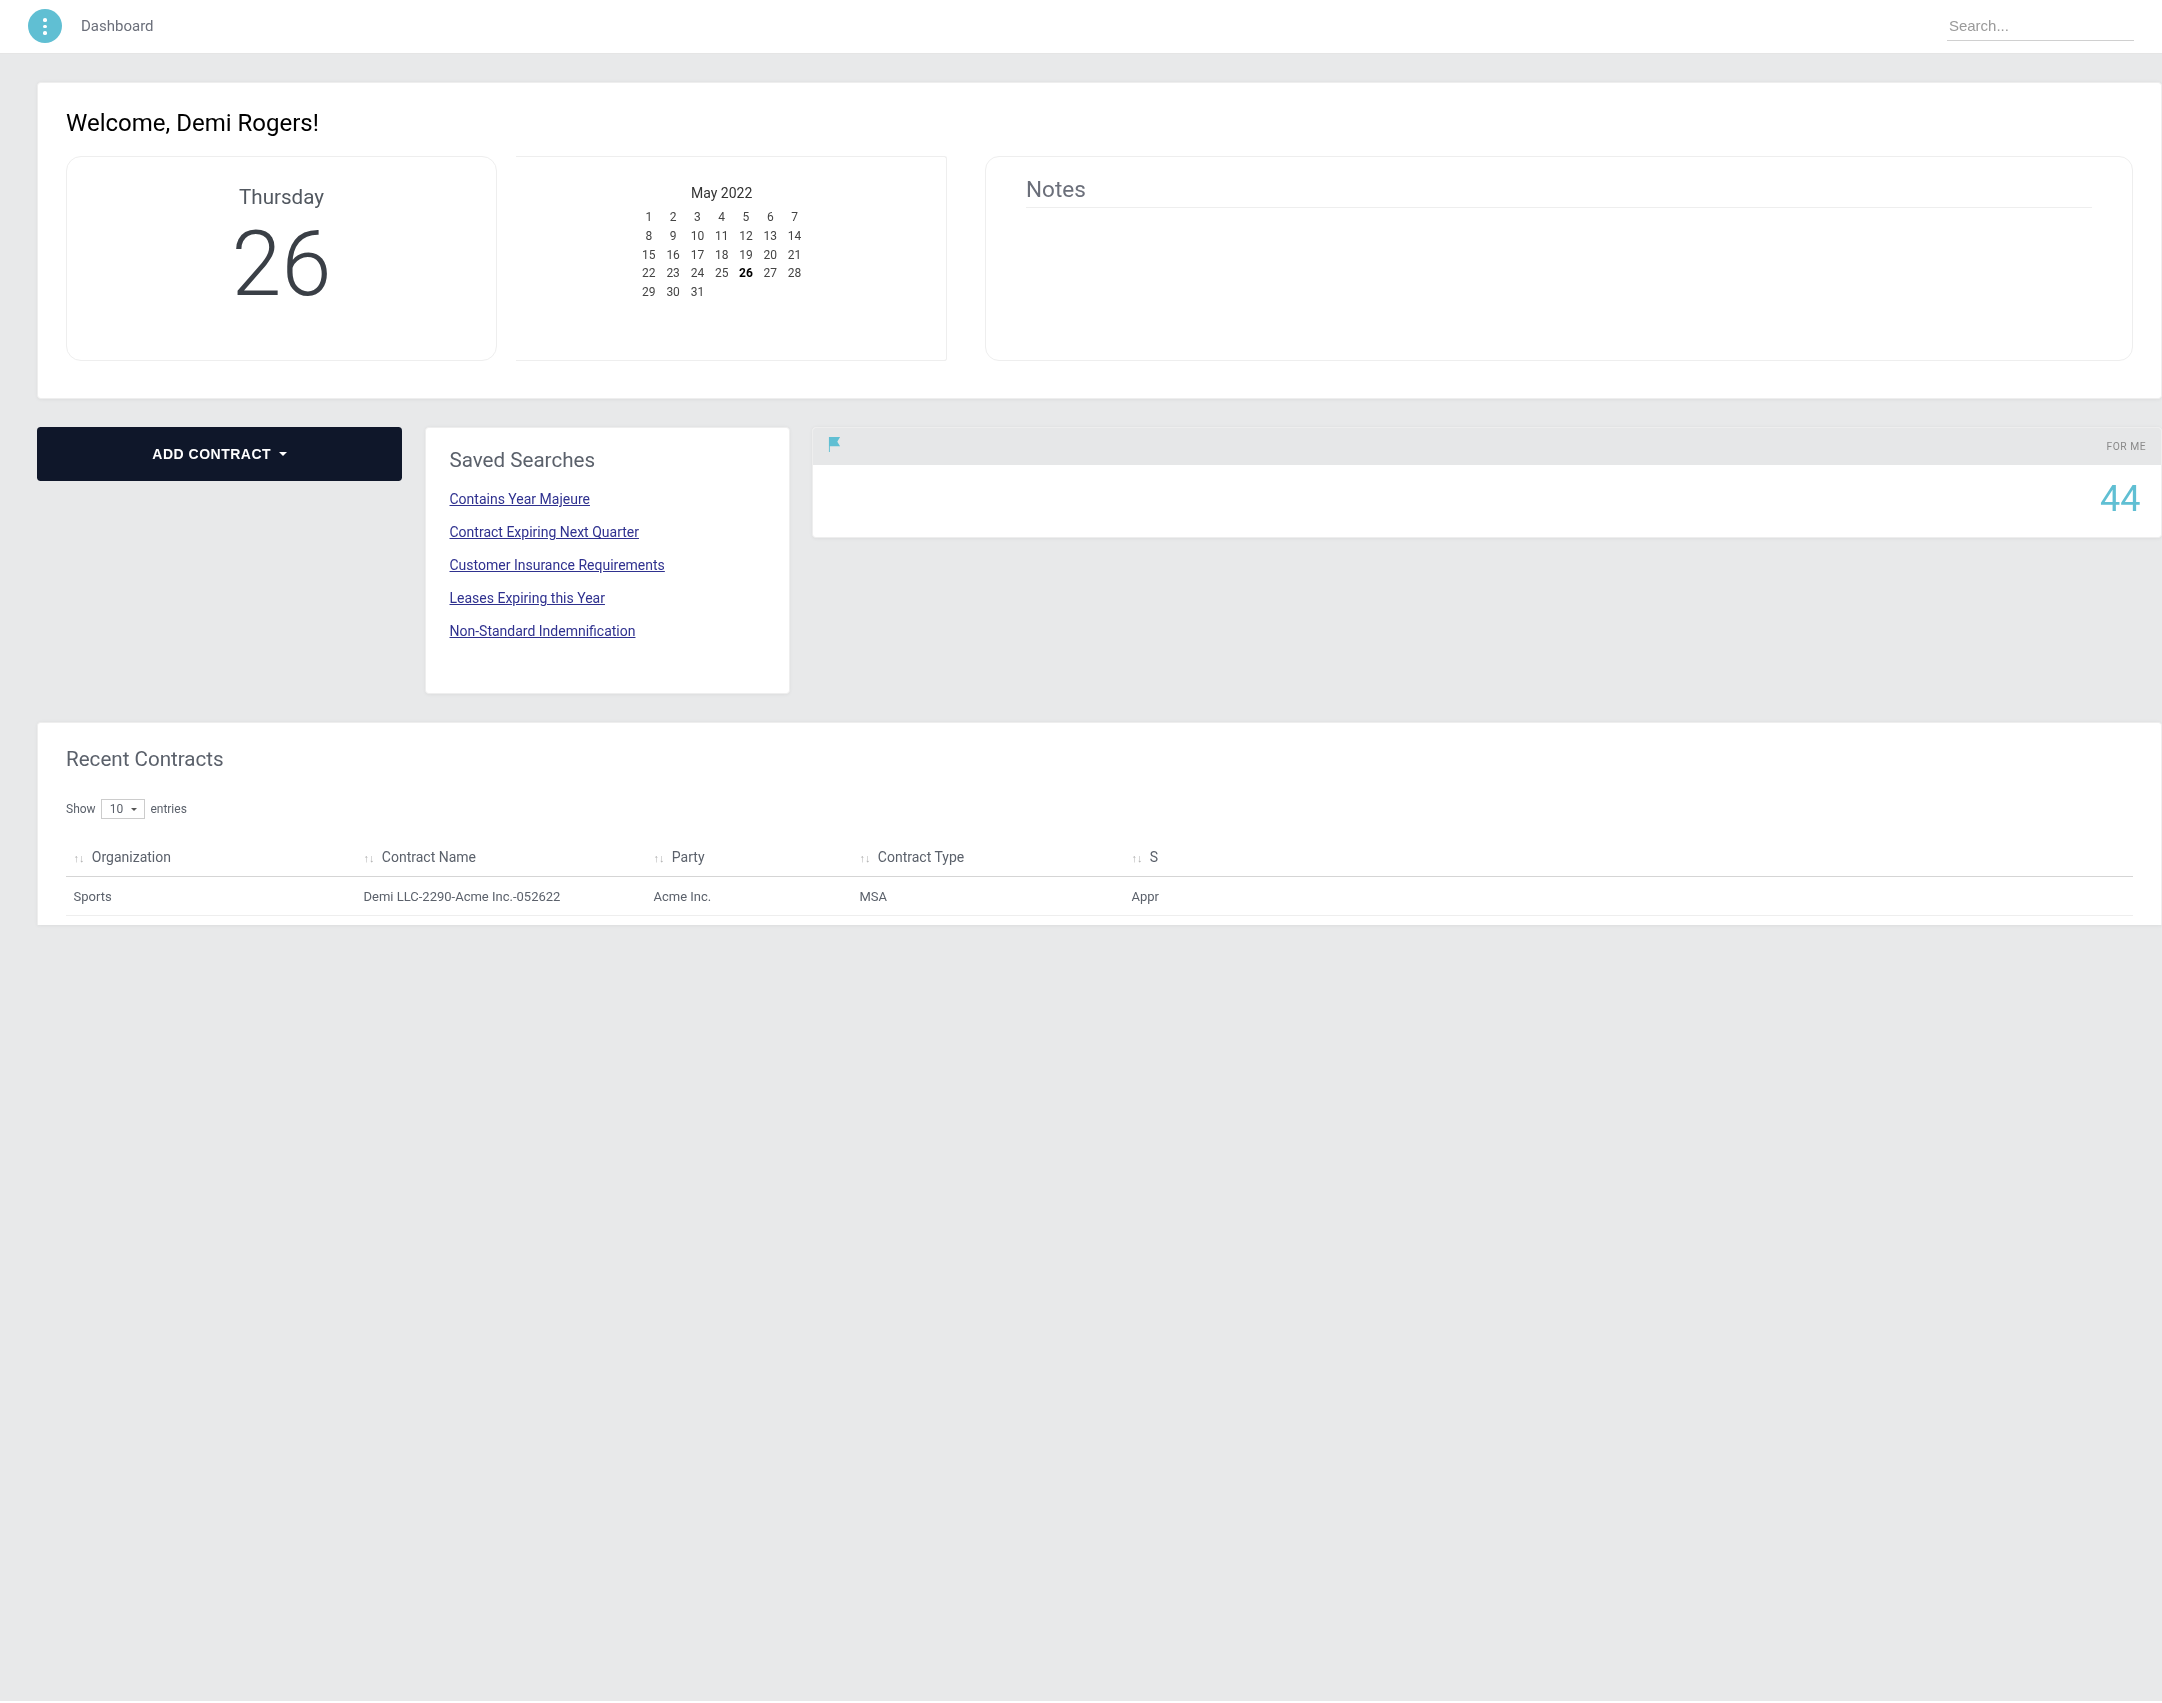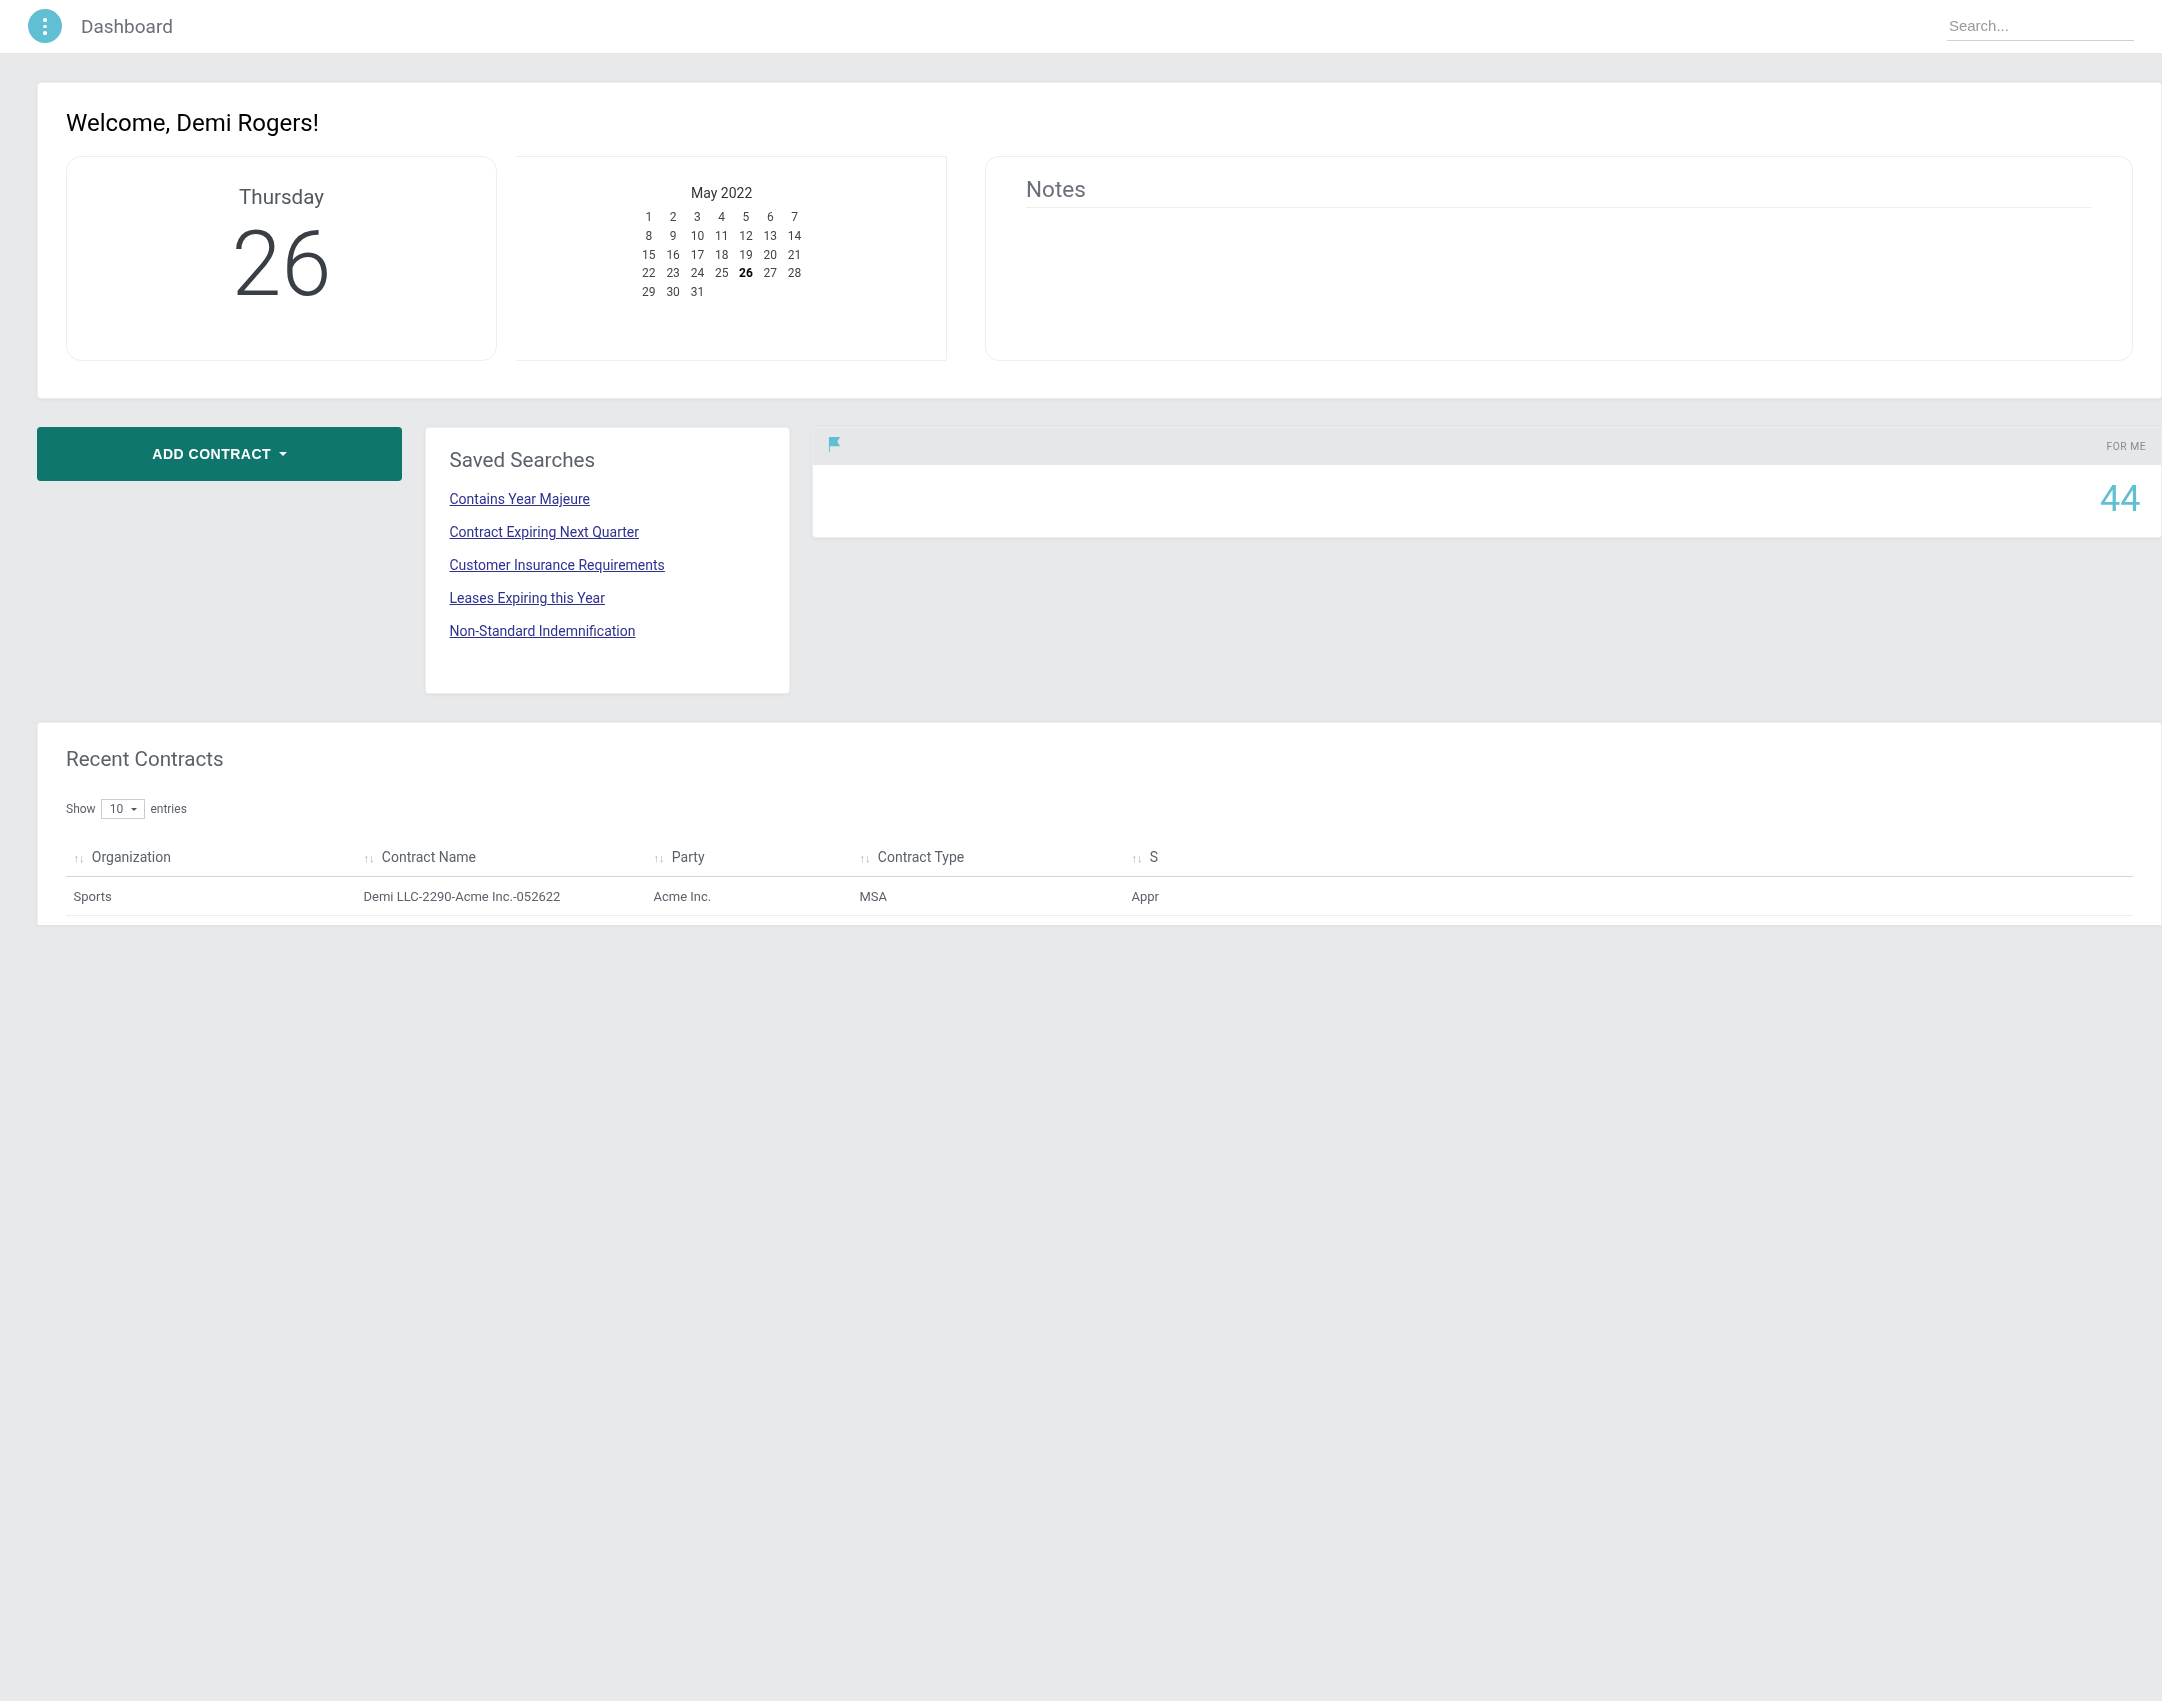--- a/index.html
+++ b/index.html
@@ -29,21 +29,21 @@
   gap: 2.8px;
   margin-right: 19px;
 }
 .topbar-icon span {
   width: 3.7px;
   height: 3.7px;
   border-radius: 50%;
   background: #fff;
 }
 .topbar-title {
-  font-size: 19px;
+  font-size: 15px;
   color: #6b6f7a;
   font-weight: 400;
   flex: 1;
 }
 .search-input {
   border: none;
   border-bottom: 0.9px solid #d0d0d0;
   padding: 5.6px 1.9px;
   font-size: 15px;
   width: 187px;
@@ -133,21 +133,21 @@
   padding-bottom: 5.6px;
 }
 
 .mid-row {
   display: flex;
   gap: 22.5px;
   margin-bottom: 28px;
 }
 .add-btn {
   flex: 0 0 365px;
-  background: #0f766e;
+  background: #0f172a;
   color: #fff;
   border: none;
   border-radius: 3.7px;
   height: 54px;
   font-size: 14px;
   font-weight: 600;
   letter-spacing: 0.5px;
   display: flex;
   align-items: center;
   justify-content: center;

